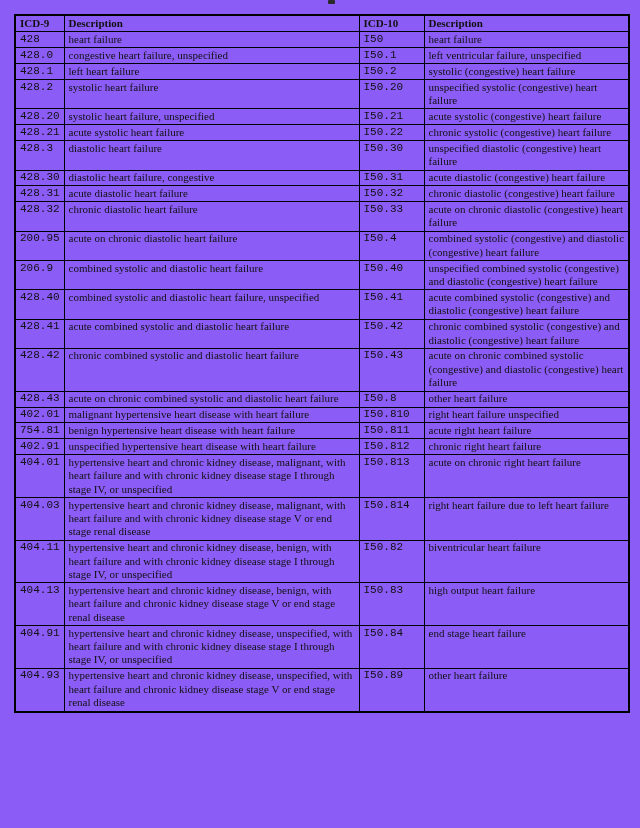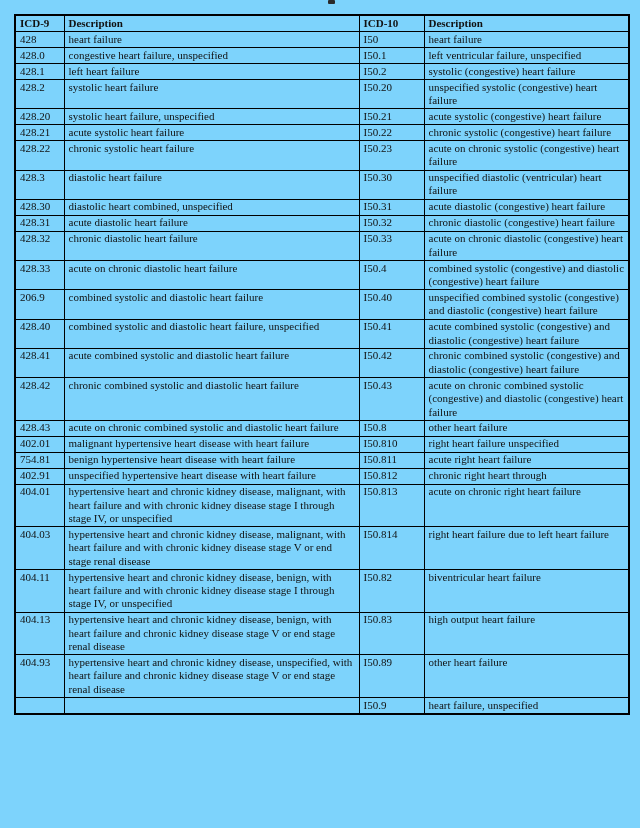--- a/index.html
+++ b/index.html
@@ -6,21 +6,21 @@
   html, body {
     width: 640px; height: 828px;
     background: #ffffff;
     font-family: "Liberation Serif", "DejaVu Serif", serif;
     color: #111111;
     overflow: hidden;
   }
   .page {
     position: relative;
     width: 640px; height: 828px;
-    background: #7dd3fc;
+    background: #8b5cf6;
   }
   .caption-fragment {
     position: absolute;
     left: 328px; top: 0px;
     width: 7px; height: 4px;
     background: #2a2a2a;
     border-radius: 1px;
   }
   table.icd-table {
     position: absolute;
@@ -42,21 +42,21 @@
   }
   table.icd-table th {
     font-weight: bold;
     padding-top: 1px;
     padding-bottom: 1px;
   }
   col.c-code9  { width: 49px; }
   col.c-desc9  { width: 295px; }
   col.c-code10 { width: 65px; }
   col.c-desc10 { width: 205px; }
-  td.code { white-space: nowrap; }
+  td.code { white-space: nowrap; font-family: Liberation Mono, monospace; }
 </style>
 </head>
 <body>
 
 <div class="page">
 
   <div class="caption-fragment"></div>
 
   <table class="icd-table">
     <colgroup>
@@ -104,51 +104,45 @@
           <td class="code">I50.21</td>
           <td class="desc">acute systolic (congestive) heart failure</td>
         </tr>
         <tr>
           <td class="code">428.21</td>
           <td class="desc">acute systolic heart failure</td>
           <td class="code">I50.22</td>
           <td class="desc">chronic systolic (congestive) heart failure</td>
         </tr>
         <tr>
-          <td class="code">428.22</td>
-          <td class="desc">chronic systolic heart failure</td>
-          <td class="code">I50.23</td>
-          <td class="desc">acute on chronic systolic (congestive) heart failure</td>
-        </tr>
-        <tr>
           <td class="code">428.3</td>
           <td class="desc">diastolic heart failure</td>
           <td class="code">I50.30</td>
-          <td class="desc">unspecified diastolic (ventricular) heart failure</td>
+          <td class="desc">unspecified diastolic (congestive) heart failure</td>
         </tr>
         <tr>
           <td class="code">428.30</td>
-          <td class="desc">diastolic heart combined, unspecified</td>
+          <td class="desc">diastolic heart failure, congestive</td>
           <td class="code">I50.31</td>
           <td class="desc">acute diastolic (congestive) heart failure</td>
         </tr>
         <tr>
           <td class="code">428.31</td>
           <td class="desc">acute diastolic heart failure</td>
           <td class="code">I50.32</td>
           <td class="desc">chronic diastolic (congestive) heart failure</td>
         </tr>
         <tr>
           <td class="code">428.32</td>
           <td class="desc">chronic diastolic heart failure</td>
           <td class="code">I50.33</td>
           <td class="desc">acute on chronic diastolic (congestive) heart failure</td>
         </tr>
         <tr>
-          <td class="code">428.33</td>
+          <td class="code">200.95</td>
           <td class="desc">acute on chronic diastolic heart failure</td>
           <td class="code">I50.4</td>
           <td class="desc">combined systolic (congestive) and diastolic (congestive) heart failure</td>
         </tr>
         <tr>
           <td class="code">206.9</td>
           <td class="desc">combined systolic and diastolic heart failure</td>
           <td class="code">I50.40</td>
           <td class="desc">unspecified combined systolic (congestive) and diastolic (congestive) heart failure</td>
         </tr>
@@ -185,21 +179,21 @@
         <tr>
           <td class="code">754.81</td>
           <td class="desc">benign hypertensive heart disease with heart failure</td>
           <td class="code">I50.811</td>
           <td class="desc">acute right heart failure</td>
         </tr>
         <tr>
           <td class="code">402.91</td>
           <td class="desc">unspecified hypertensive heart disease with heart failure</td>
           <td class="code">I50.812</td>
-          <td class="desc">chronic right heart through</td>
+          <td class="desc">chronic right heart failure</td>
         </tr>
         <tr>
           <td class="code">404.01</td>
           <td class="desc">hypertensive heart and chronic kidney disease, malignant, with heart failure and with chronic kidney disease stage I through stage IV, or unspecified</td>
           <td class="code">I50.813</td>
           <td class="desc">acute on chronic right heart failure</td>
         </tr>
         <tr>
           <td class="code">404.03</td>
           <td class="desc">hypertensive heart and chronic kidney disease, malignant, with heart failure and with chronic kidney disease stage V or end stage renal disease</td>
@@ -212,27 +206,27 @@
           <td class="code">I50.82</td>
           <td class="desc">biventricular heart failure</td>
         </tr>
         <tr>
           <td class="code">404.13</td>
           <td class="desc">hypertensive heart and chronic kidney disease, benign, with heart failure and chronic kidney disease stage V or end stage renal disease</td>
           <td class="code">I50.83</td>
           <td class="desc">high output heart failure</td>
         </tr>
         <tr>
+          <td class="code">404.91</td>
+          <td class="desc">hypertensive heart and chronic kidney disease, unspecified, with heart failure and with chronic kidney disease stage I through stage IV, or unspecified</td>
+          <td class="code">I50.84</td>
+          <td class="desc">end stage heart failure</td>
+        </tr>
+        <tr>
           <td class="code">404.93</td>
           <td class="desc">hypertensive heart and chronic kidney disease, unspecified, with heart failure and chronic kidney disease stage V or end stage renal disease</td>
           <td class="code">I50.89</td>
           <td class="desc">other heart failure</td>
         </tr>
-        <tr>
-          <td class="code"></td>
-          <td class="desc"></td>
-          <td class="code">I50.9</td>
-          <td class="desc">heart failure, unspecified</td>
-        </tr>
       </tbody>
   </table>
 
 </div>
 
 </body></html>

